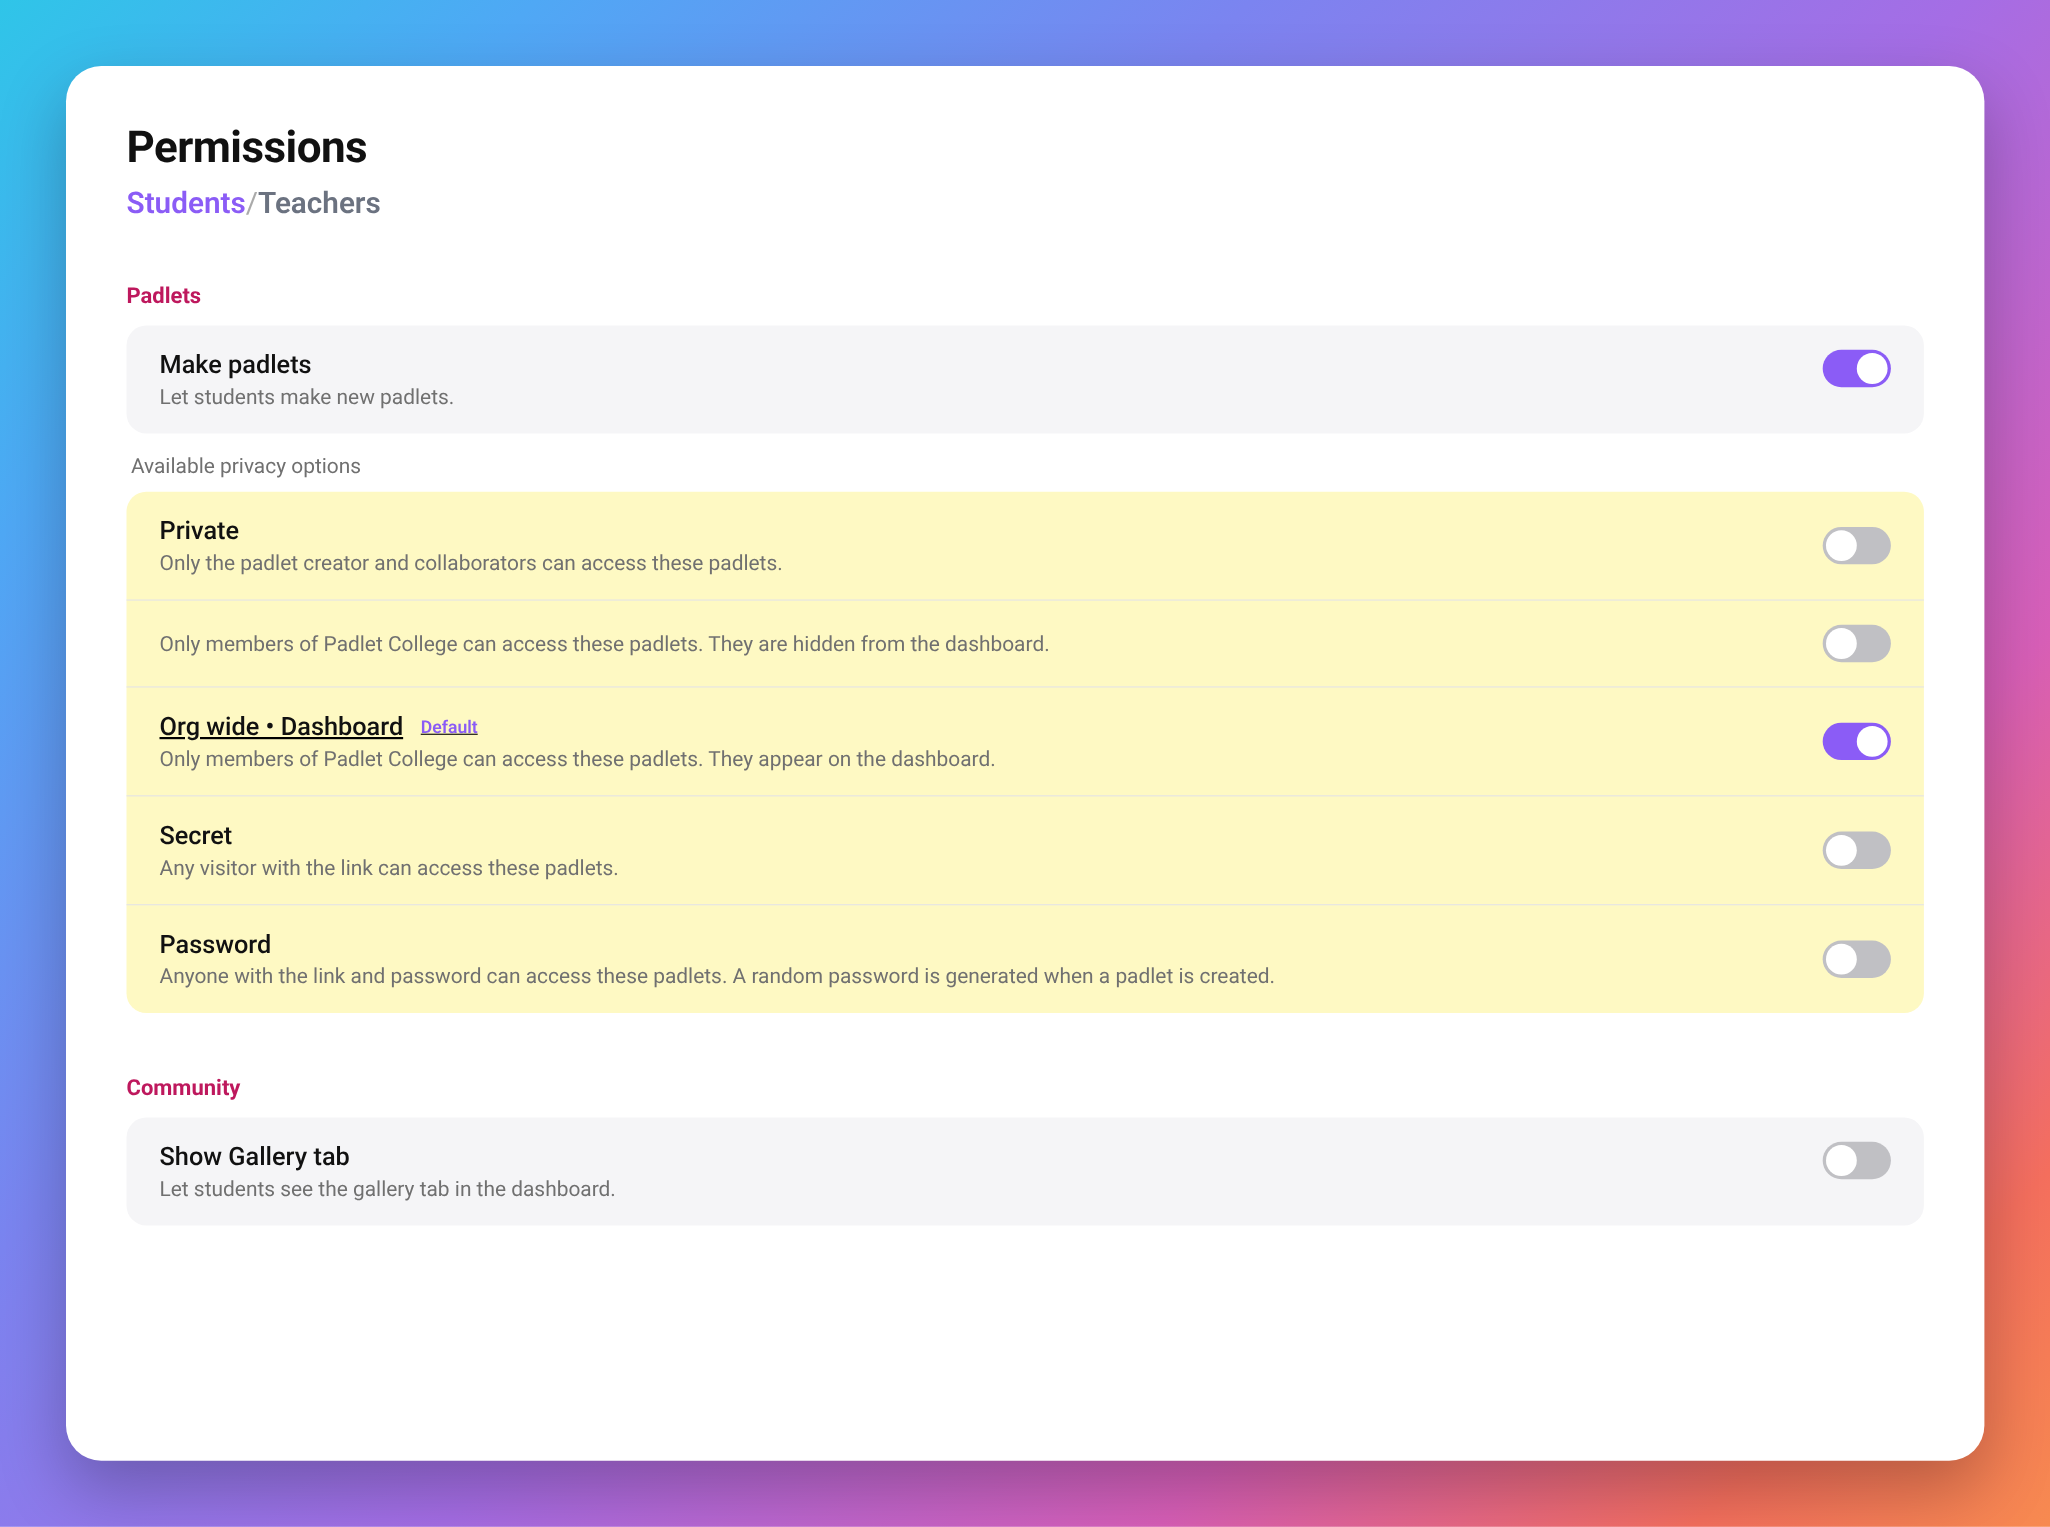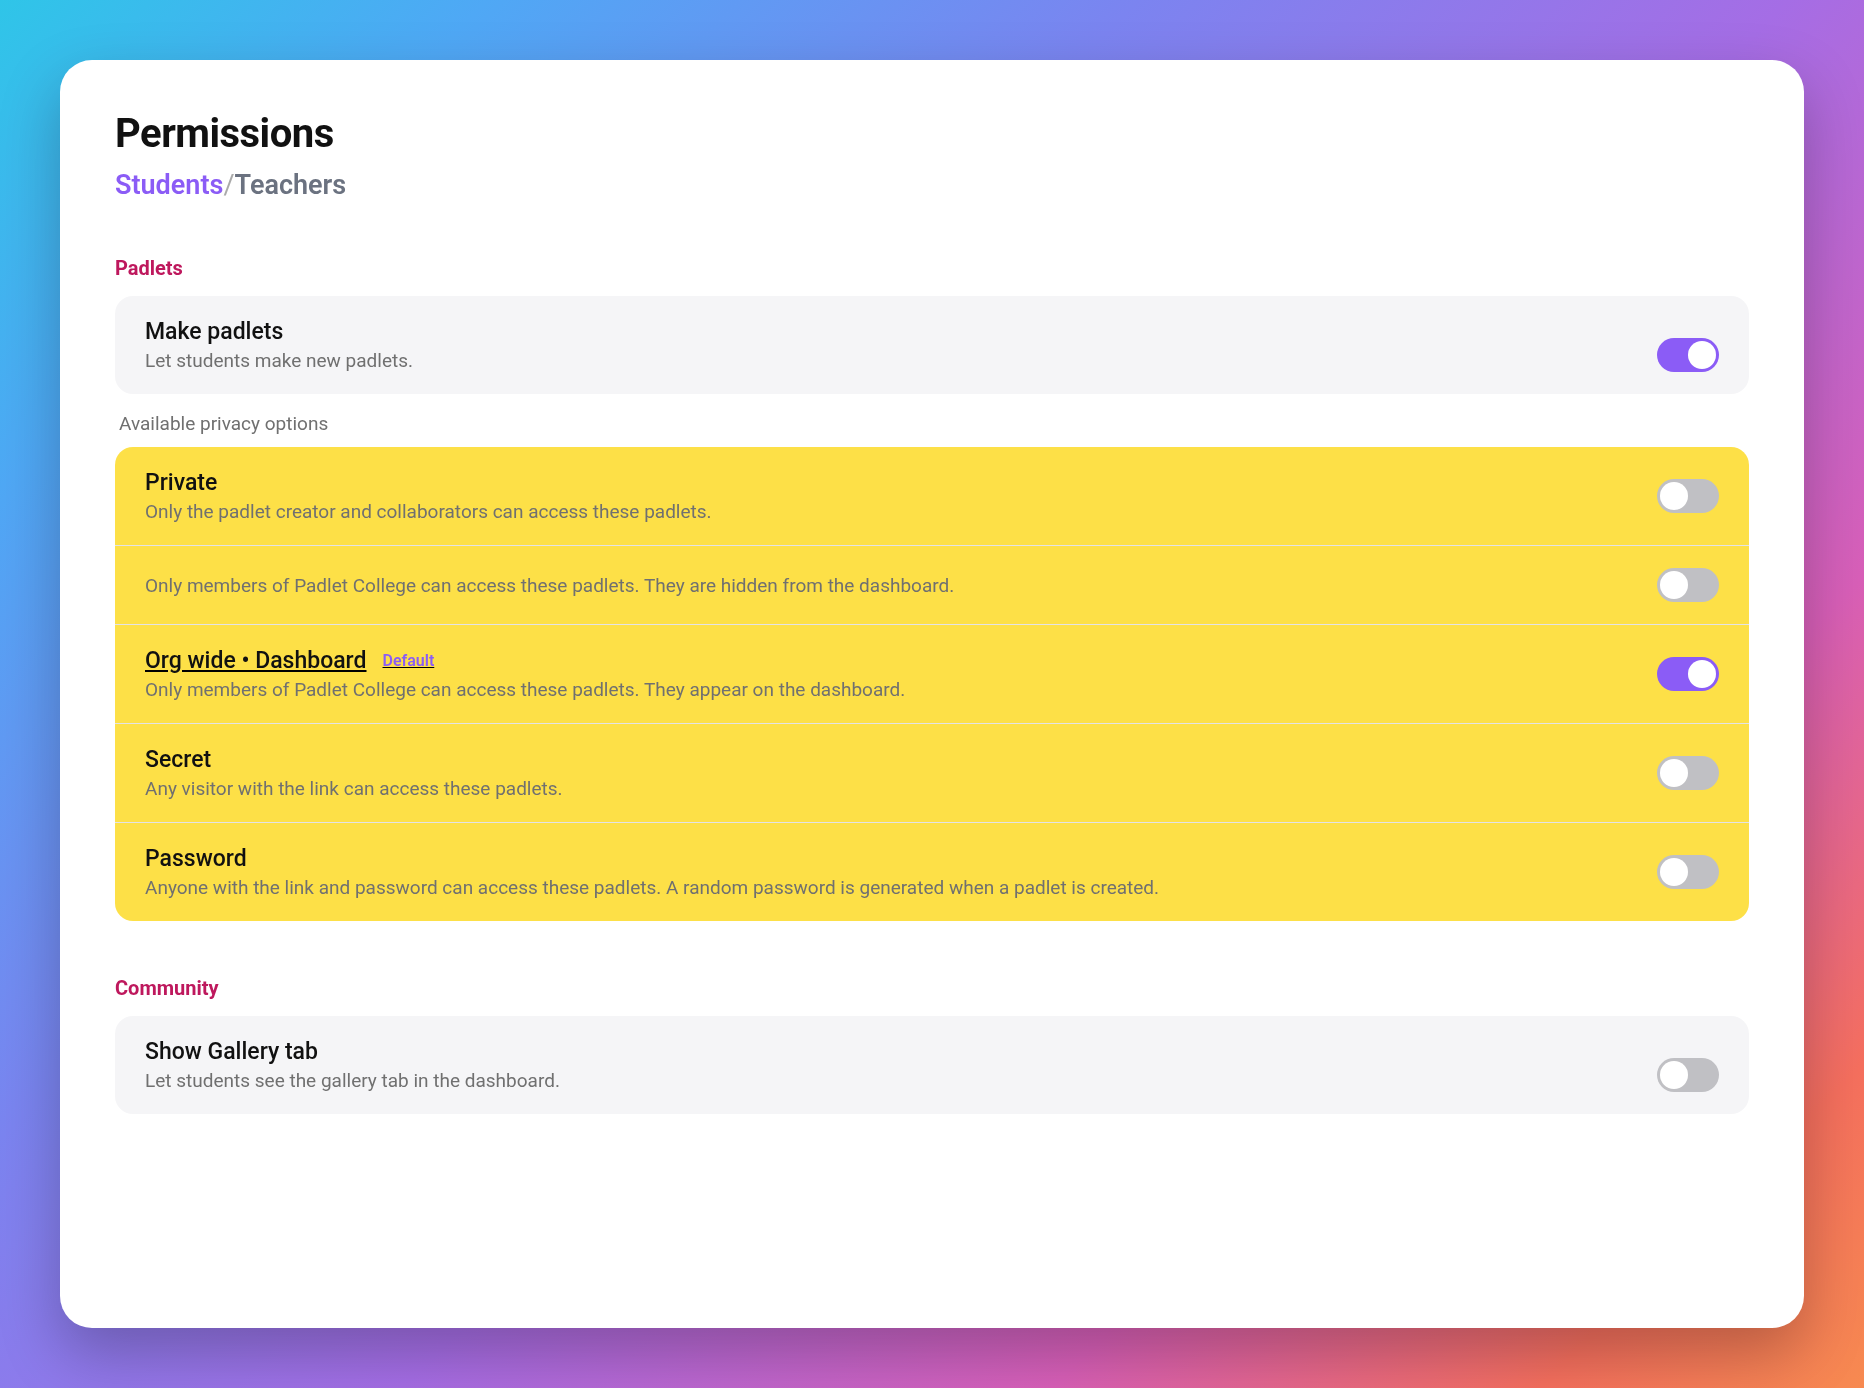--- a/index.html
+++ b/index.html
@@ -70,21 +70,21 @@
       font-weight: 700;
       color: #be185d;
       margin-bottom: 16px;
     }
 
     .option-block {
       background: #f5f5f7;
       border-radius: 18px;
       padding: 22px 30px 22px 30px;
       display: flex;
-      align-items: flex-end;
+      align-items: flex-start;
       justify-content: space-between;
       margin-bottom: 18px;
     }
 
     .option-title {
       font-size: 23px;
       font-weight: 500;
       color: #111;
       margin-bottom: 4px;
     }
@@ -96,21 +96,21 @@
     }
 
     .subheading {
       font-size: 19px;
       color: #707070;
       margin-bottom: 12px;
       padding-left: 4px;
     }
 
     .privacy-list {
-      background: #fde047;
+      background: #fef9c3;
       border-radius: 18px;
       margin-bottom: 55px;
     }
 
     .privacy-row {
       display: flex;
       align-items: center;
       justify-content: space-between;
       padding: 22px 30px;
       border-bottom: 1px solid #e3e3e6;

